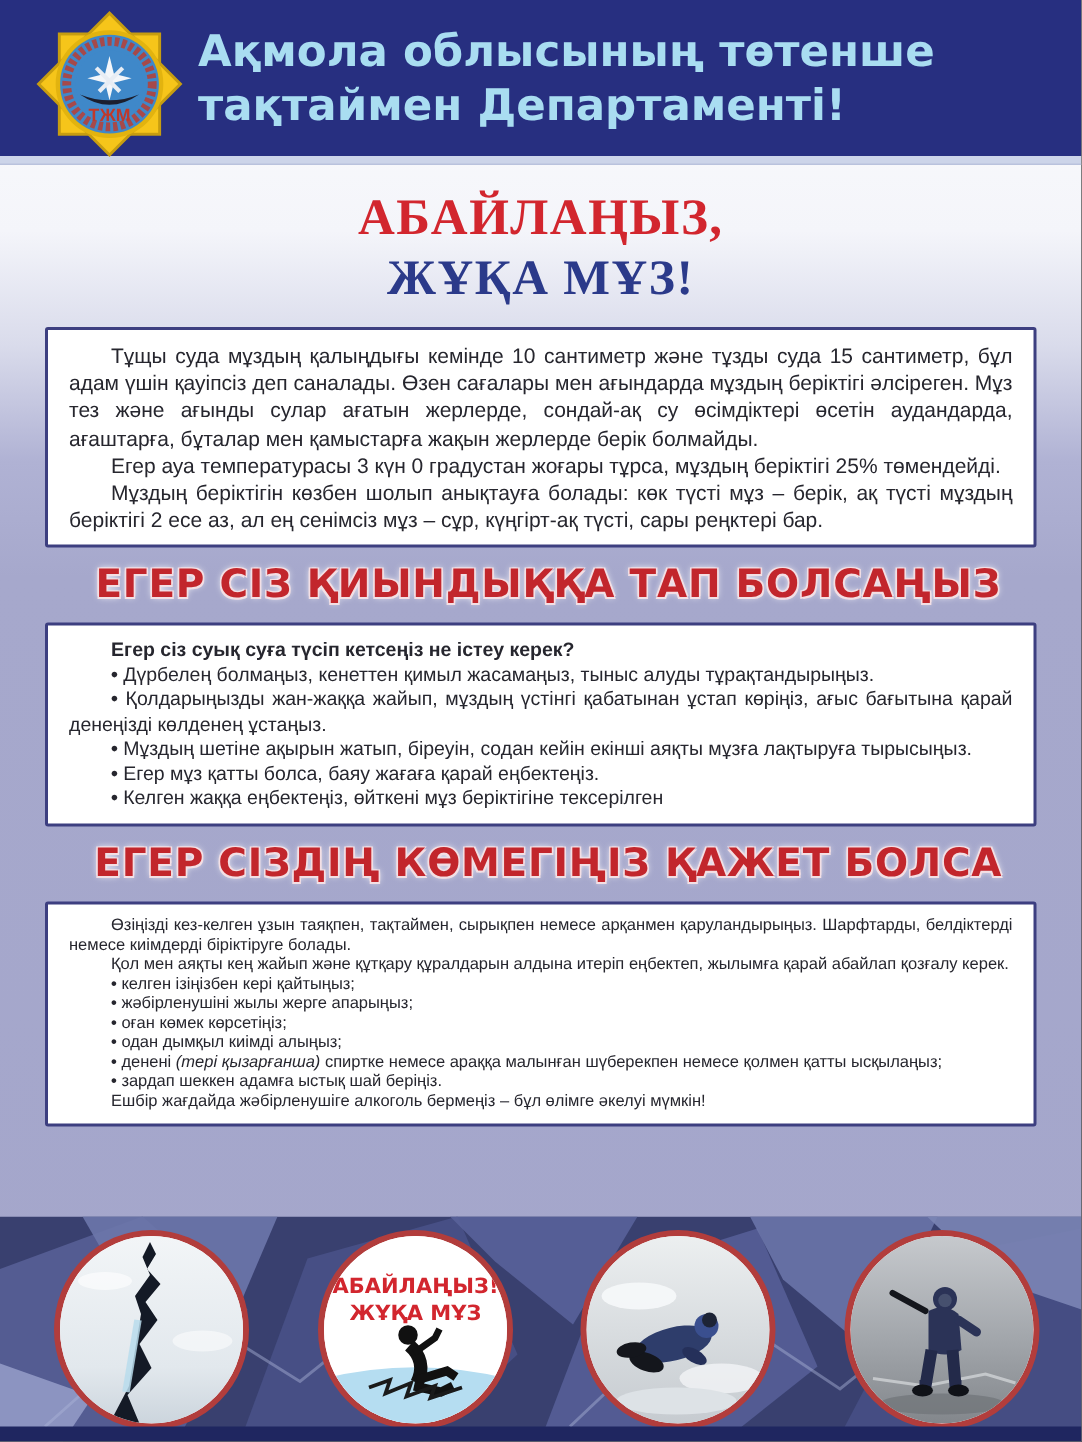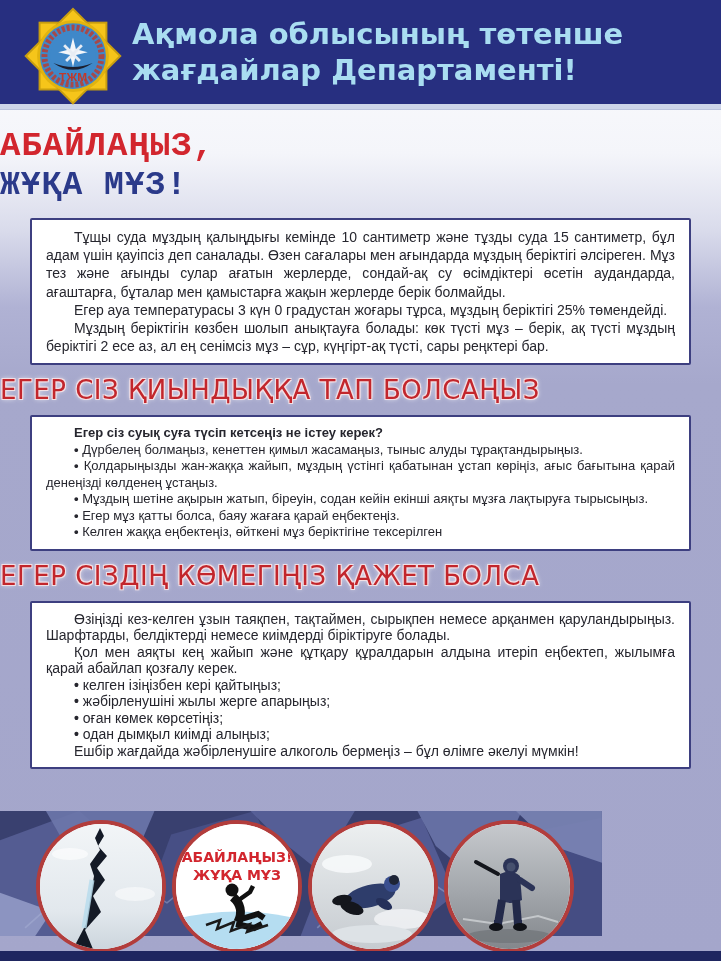--- a/index.html
+++ b/index.html
@@ -11,43 +11,43 @@
     margin:0 auto;
   }
   
   .hdr { height:104px; background:#272f80; display:flex; align-items:center; }
   .hdr-sep { height:6px; background:#ccd4e9; border-bottom:1px solid #b9c2dd; }
   .emblem { width:118px; height:100px; margin-left:14px; flex:0 0 auto; }
   .hdr-title { flex:1; text-align:left; color:#a9ddf1; font-weight:bold;
     font-family:"DejaVu Sans","Liberation Sans",sans-serif;
     font-size:29px; line-height:1.25; padding-right:30px; }
   
-  .main-title { margin-top:16px;
-    font-family:Liberation Mono, monospace; font-weight:bold; }
+  .main-title { text-align:center; margin-top:16px;
+    font-family:Liberation Serif, serif; font-weight:bold; }
   .main-title .l1 { color:#d2262e; font-size:34px; line-height:40px; letter-spacing:1px; }
   .main-title .l2 { color:#2b3a8a; font-size:33px; line-height:40px; letter-spacing:1px; }
   
   .box { margin:12px 30px 0 30px; background:#fff; border:2px solid #3d3f80;
     border-radius:2px; padding:8px 14px; color:#26262e; text-align:justify; }
   .box1 { font-size:14px; line-height:1.3; }
   .box2 { font-size:13px;   line-height:1.27; margin-top:8px; }
-  .box3 { font-size:14px; line-height:1.18; margin-top:8px; }
+  .box3 { font-size:11px; line-height:1.18; margin-top:8px; }
   .box p { text-indent:28px; }
   .box p.lead { font-weight:bold; text-indent:28px; text-align:left; }
   .box p.bullet::before { content:"\2022\00a0"; font-weight:bold; }
   .box p.final { text-indent:28px; }
   .box em { font-style:italic; }
   
-  .sec-heading { text-align:left; margin-top:9px; color:#c2262c;
+  .sec-heading { text-align:center; margin-top:9px; color:#c2262c;
     font-family:"DejaVu Sans","Liberation Sans",sans-serif;
-    font-weight:normal; font-size:26px; line-height:33px; letter-spacing:.5px;
+    font-weight:bold; font-size:26px; line-height:33px; letter-spacing:.5px;
     text-shadow:-1px -1px 0 #f3dfe4, 1px -1px 0 #f3dfe4, -1px 1px 0 #f3dfe4,
-                 1px 1px 0 #f3dfe4, 0 0 5px #ffffff; }
-  
-  .band { position:absolute; left:0; bottom:0; width:602px; height:150px; z-index:2; }
+                 1px 1px 0 #f3dfe4, 0 0 5px #ffffff;padding-left:10px; }
+  
+  .band { position:absolute; left:0; bottom:0; width:721px; height:150px; z-index:2; }
   .band svg.bg { position:absolute; inset:0; }
   .ovals { position:absolute; inset:0; display:flex; justify-content:space-between;
     padding:9px 28px 0 36px; }
   .oval { width:130px; height:133px; border-radius:50%; border:4px solid #b23d3c;
     overflow:hidden; background:#fff; flex:0 0 auto; }
   .oval svg { width:100%; height:100%; display:block; }
   .footer-strip { position:absolute; left:0; bottom:0; width:721px; height:10px;
     background:#1f2660; z-index:3; }
 </style>
 </head>
@@ -67,21 +67,21 @@
           <polygon points="60,36 63,48 75,51 63,54 60,66 57,54 45,51 57,48" fill="#f3f6fa"></polygon>
           <polygon points="52,43 68,59 66,61 50,45" fill="#e8edf4"></polygon>
           <polygon points="68,43 52,59 54,61 70,45" fill="#e8edf4"></polygon>
         </g>
         <path d="M40,62 Q60,76 80,62 Q60,70 40,62 Z" fill="#1b1e2e"></path>
         <text x="60" y="80" text-anchor="middle" font-size="12" font-weight="bold" fill="#c0392b">ТЖМ</text>
       </svg>
     </div>
     <div class="hdr-title">
       <div>Ақмола облысының төтенше</div>
-      <div>жағдайлар Департаменті!</div>
+      <div>тақтаймен Департаменті!</div>
     </div>
   </div>
   <div class="hdr-sep"></div>
 
   <div class="main-title">
     <div class="l1">АБАЙЛАҢЫЗ,</div>
     <div class="l2">ЖҰҚА МҰЗ!</div>
   </div>
 
   <div class="box box1">
@@ -103,20 +103,22 @@
 
   <div class="sec-heading">ЕГЕР СІЗДІҢ КӨМЕГІҢІЗ ҚАЖЕТ БОЛСА</div>
 
   <div class="box box3">
     <p>Өзіңізді кез-келген ұзын таяқпен, тақтаймен, сырықпен немесе арқанмен қаруландырыңыз. Шарфтарды, белдіктерді немесе киімдерді біріктіруге болады.</p>
     <p>Қол мен аяқты кең жайып және құтқару құралдарын алдына итеріп еңбектеп, жылымға қарай абайлап қозғалу керек.</p>
     <p class="bullet">келген ізіңізбен кері қайтыңыз;</p>
     <p class="bullet">жәбірленушіні жылы жерге апарыңыз;</p>
     <p class="bullet">оған көмек көрсетіңіз;</p>
     <p class="bullet">одан дымқыл киімді алыңыз;</p>
+    <p class="bullet"><span>денені </span><em>(тері қызарғанша)</em><span> спиртке немесе араққа малынған шүберекпен немесе қолмен қатты ысқылаңыз;</span></p>
+    <p class="bullet">зардап шеккен адамға ыстық шай беріңіз.</p>
     <p class="final">Ешбір жағдайда жәбірленушіге алкоголь бермеңіз – бұл өлімге әкелуі мүмкін!</p>
   </div>
 
   <div class="band">
     <svg class="bg" viewBox="0 0 721 150" preserveAspectRatio="none">
       <rect width="721" height="150" fill="#39406f"></rect>
       <polygon points="0,150 0,35 95,0 165,62 118,150" fill="#545c92"></polygon>
       <polygon points="55,0 185,0 150,82 78,40" fill="#6d77ab" opacity="0.9"></polygon>
       <polygon points="160,150 205,28 305,0 345,92 282,150" fill="#474f85"></polygon>
       <polygon points="300,0 425,0 382,72 330,30" fill="#59629a" opacity="0.9"></polygon>

